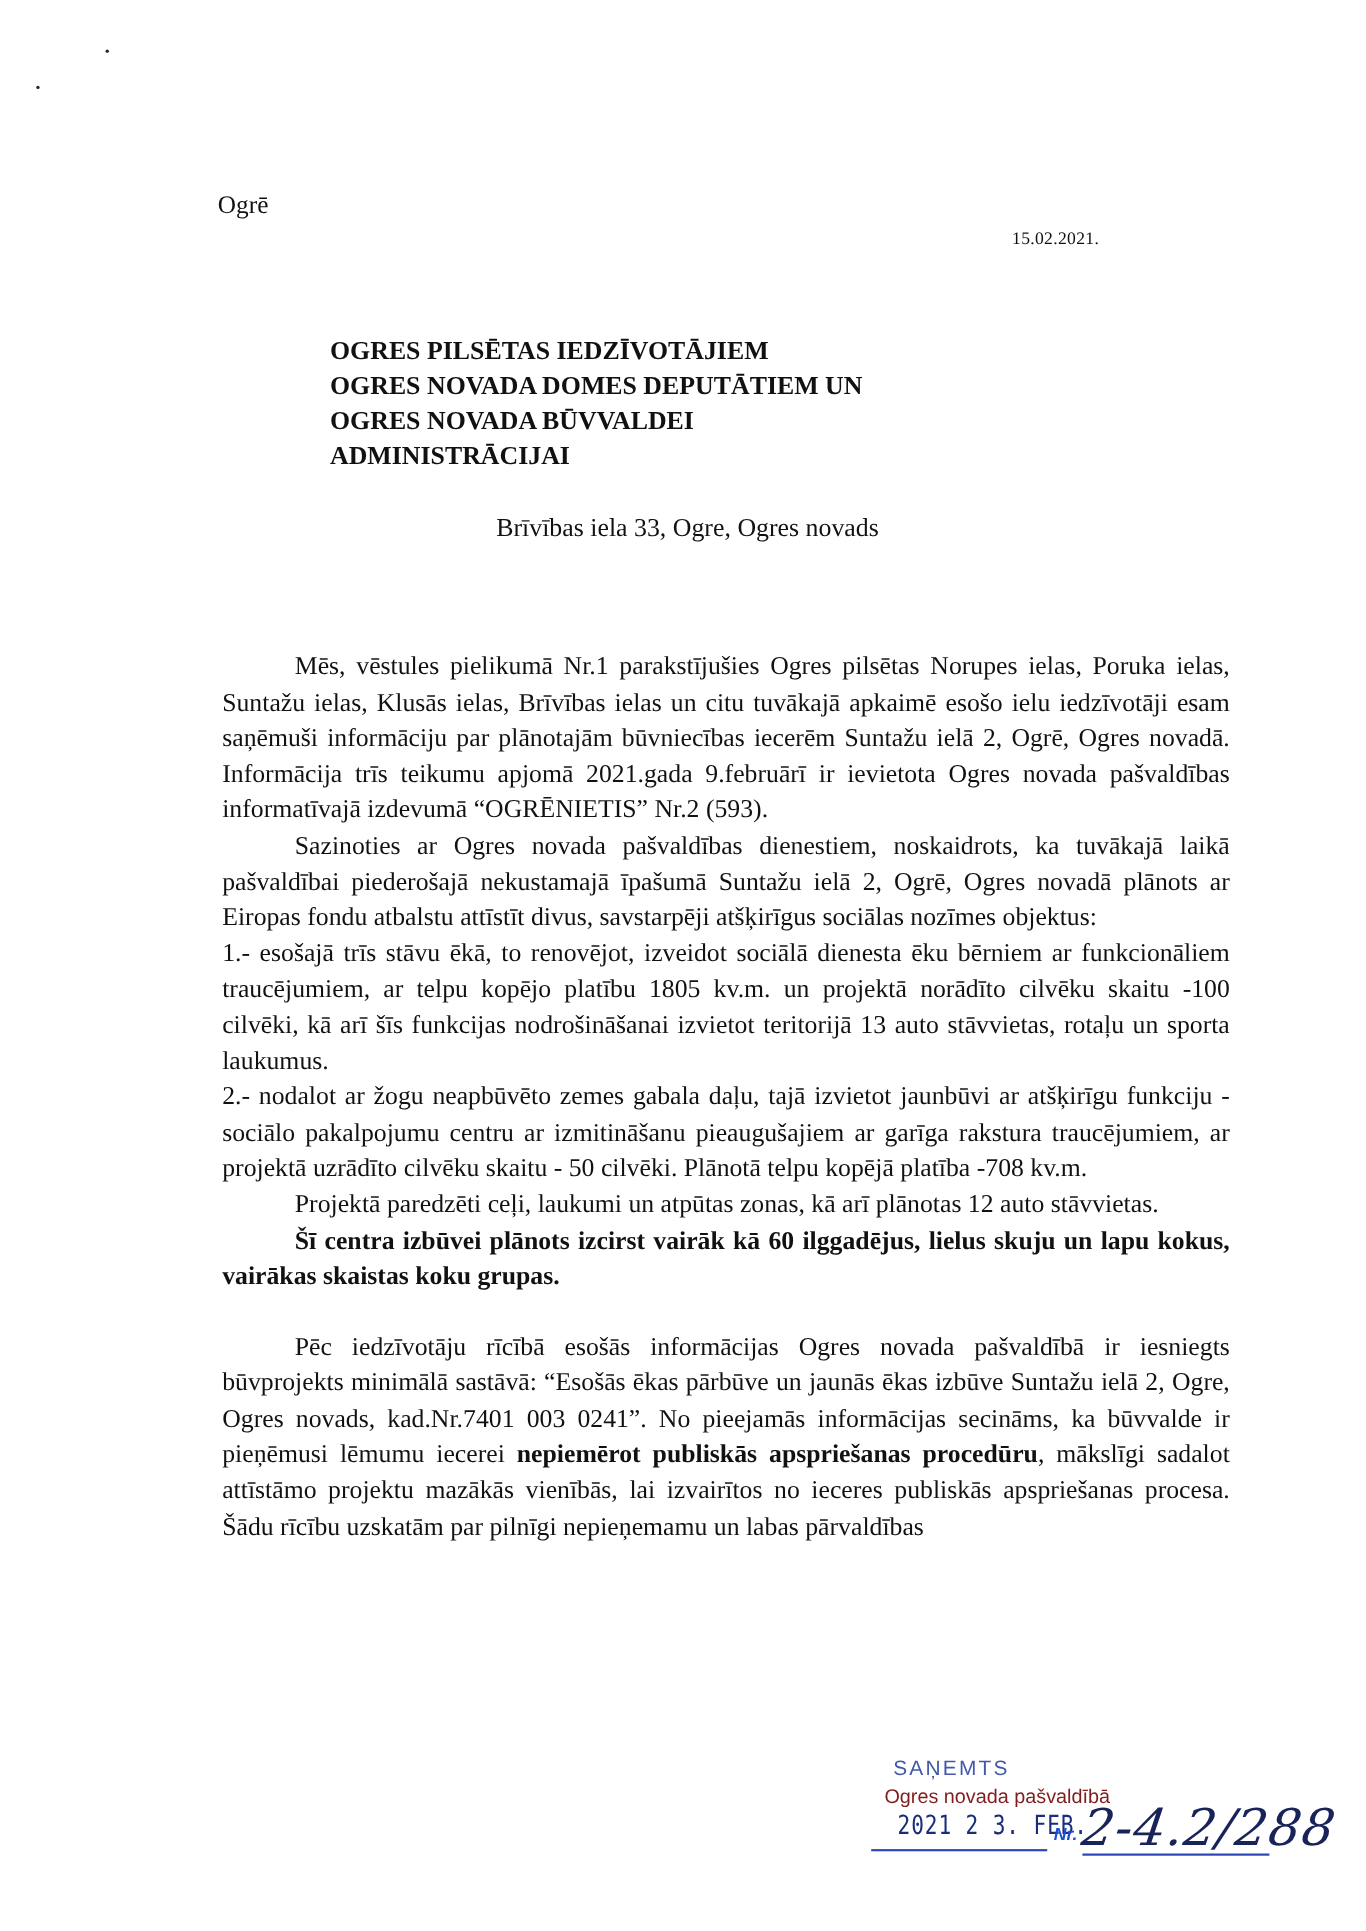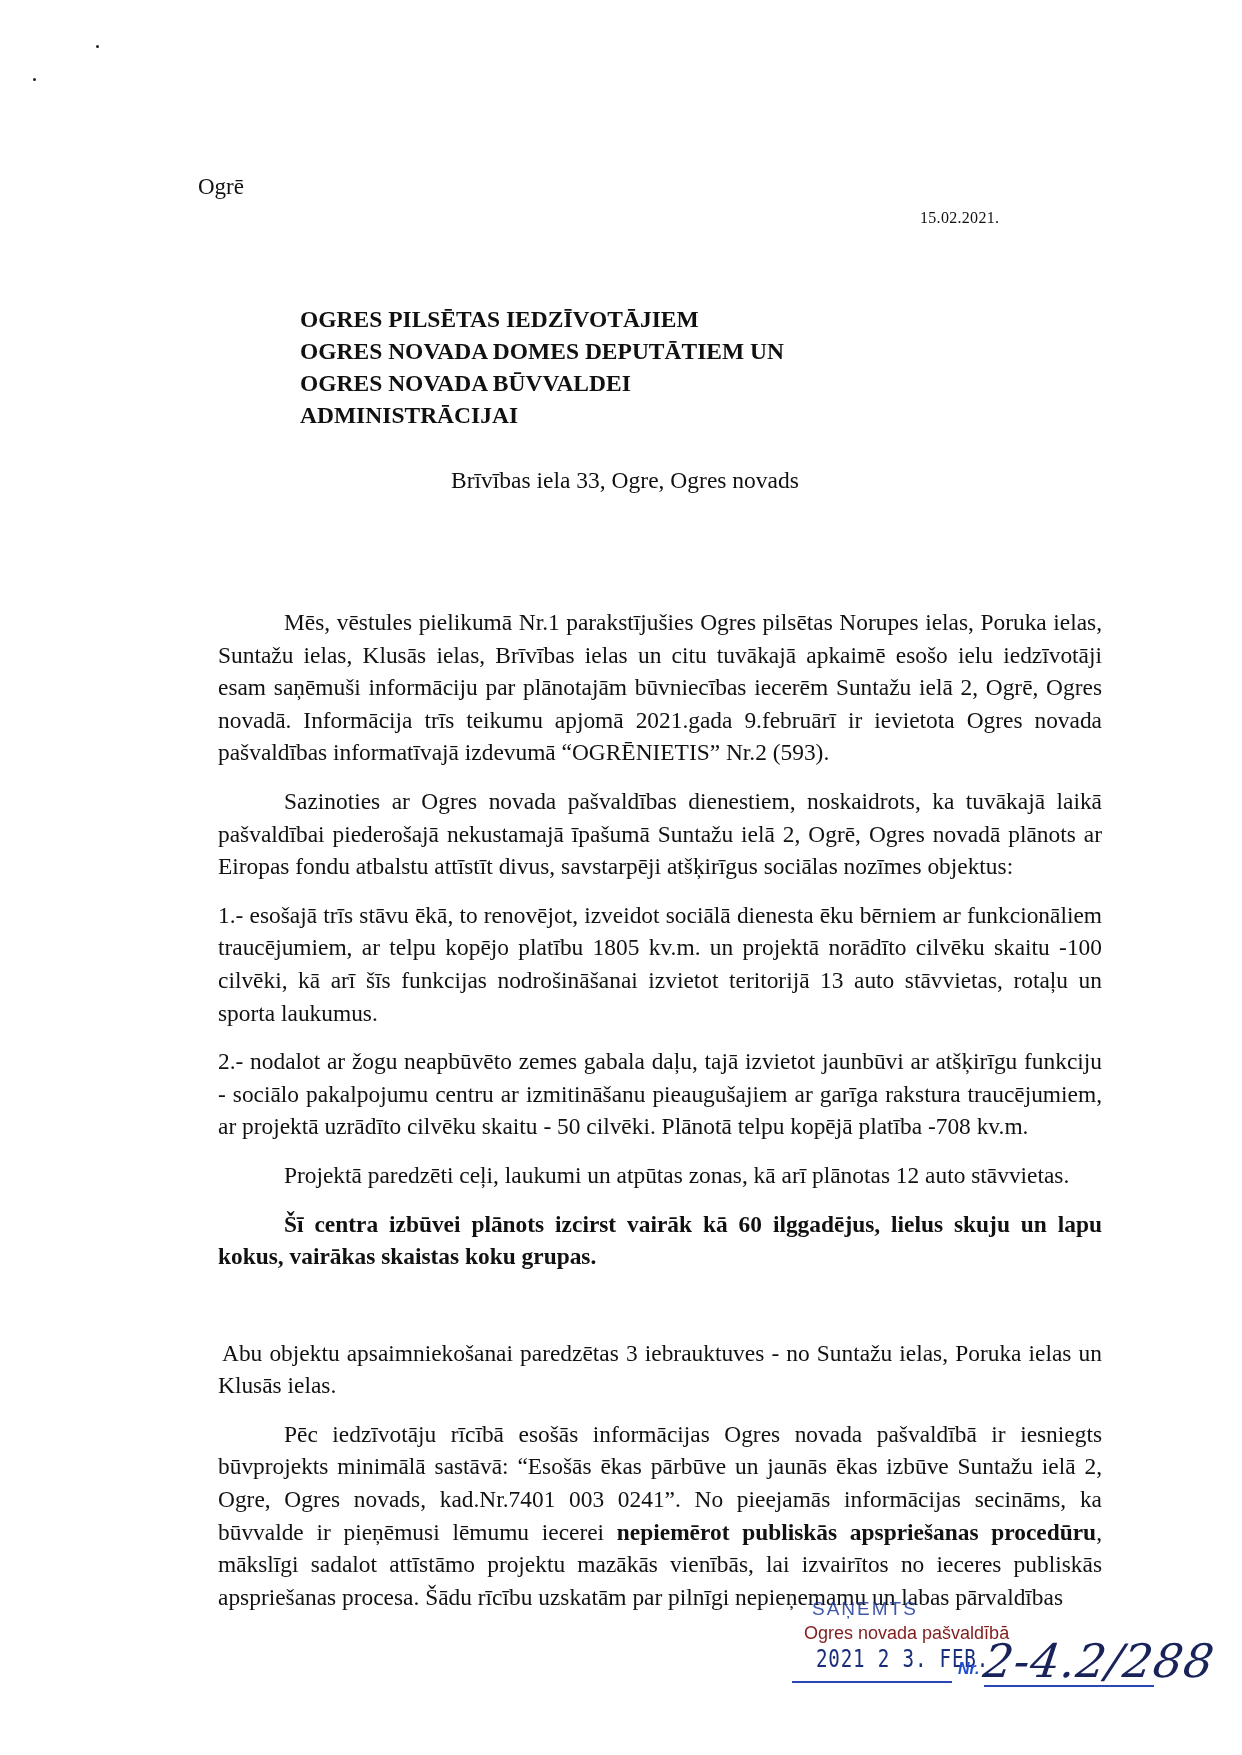--- a/index.html
+++ b/index.html
@@ -7,21 +7,21 @@
            font-family: "Liberation Serif", "DejaVu Serif", serif; color: #111; }
     .speck { position: absolute; width: 3px; height: 3px; border-radius: 50%; background: #222; }
     .place { position: absolute; left: 198px; top: 174px; font-size: 23px; }
     .date { position: absolute; left: 920px; top: 209px; font-size: 16px; letter-spacing: 0.3px; }
     .addressee { position: absolute; left: 300px; top: 303px; width: 650px; 
                  font-weight: bold; font-size: 23.5px; line-height: 32px; }
     .addressee div { white-space: nowrap; }
     .address { position: absolute; left: 300px; top: 467px; width: 650px; text-align: center; font-size: 23.5px; }
     .body { position: absolute; left: 202px; top: 590px; width: 916px; font-size: 23.4px; line-height: 32.6px;
             text-align: justify; }
-    .body p { margin: 16px; }
+    .body p { margin: 0; }
     .indent { text-indent: 66px; }
     .bold { font-weight: bold; }
     .gap { height: 32px; }
     .stamp { position: absolute; left: 792px; top: 1598px; width: 380px; height: 130px; color: #1d3aa8;
              font-family: "Liberation Sans", "DejaVu Sans", sans-serif; }
     .stamp-head { position: absolute; left: 20px; top: 0; font-size: 19px; font-weight: normal; color: #203a9c;
                   letter-spacing: 2px; opacity: 0.85; }
     .stamp-org { position: absolute; left: 12px; top: 25px; font-size: 18px; color: #7f1d1d; white-space: nowrap; }
     .stamp-date { position: absolute; left: 24px; top: 47px; font-size: 24px; color: #1a2d7a; letter-spacing: 1px;
                   transform: scaleX(0.8); transform-origin: left; white-space: nowrap;
@@ -51,21 +51,20 @@
 <div class="address">Brīvības iela 33, Ogre, Ogres novads</div>
 
 <div class="body">
   <p class="indent">Mēs, vēstules pielikumā Nr.1 parakstījušies Ogres pilsētas Norupes ielas, Poruka ielas, Suntažu ielas, Klusās ielas, Brīvības ielas un citu tuvākajā apkaimē esošo ielu iedzīvotāji esam saņēmuši informāciju par plānotajām būvniecības iecerēm Suntažu ielā 2, Ogrē, Ogres novadā. Informācija trīs teikumu apjomā 2021.gada 9.februārī ir ievietota Ogres novada pašvaldības informatīvajā izdevumā “OGRĒNIETIS” Nr.2 (593).</p>
   <p class="indent">Sazinoties ar Ogres novada pašvaldības dienestiem, noskaidrots, ka tuvākajā laikā pašvaldībai piederošajā nekustamajā īpašumā Suntažu ielā 2, Ogrē, Ogres novadā plānots ar Eiropas fondu atbalstu attīstīt divus, savstarpēji atšķirīgus sociālas nozīmes objektus:</p>
   <p>1.- esošajā trīs stāvu ēkā, to renovējot, izveidot sociālā dienesta ēku bērniem ar funkcionāliem traucējumiem, ar telpu kopējo platību 1805 kv.m. un projektā norādīto cilvēku skaitu -100 cilvēki, kā arī  šīs funkcijas nodrošināšanai izvietot teritorijā 13 auto stāvvietas, rotaļu un sporta laukumus.</p>
   <p>2.- nodalot ar žogu neapbūvēto zemes gabala daļu, tajā izvietot jaunbūvi ar atšķirīgu funkciju - sociālo pakalpojumu centru ar izmitināšanu pieaugušajiem ar garīga rakstura traucējumiem, ar projektā uzrādīto cilvēku skaitu - 50 cilvēki. Plānotā  telpu kopējā platība -708 kv.m.</p>
   <p class="indent">Projektā paredzēti ceļi, laukumi un atpūtas zonas, kā arī plānotas 12 auto stāvvietas.</p>
   <p class="indent bold">Šī centra izbūvei plānots izcirst vairāk kā 60 ilggadējus, lielus skuju un lapu kokus, vairākas skaistas koku grupas.</p>
   <div class="gap"></div>
-  <p style="text-indent:4px;">Abu objektu apsaimniekošanai paredzētas 3 iebrauktuves  - no Suntažu ielas, Poruka ielas un Klusās ielas.</p>
   <p class="indent"><span>Pēc iedzīvotāju rīcībā esošās informācijas Ogres novada pašvaldībā ir iesniegts būvprojekts minimālā sastāvā: “Esošās ēkas pārbūve un jaunās ēkas izbūve Suntažu ielā 2, Ogre, Ogres novads, kad.Nr.7401 003 0241”. No pieejamās informācijas secināms, ka būvvalde ir pieņēmusi lēmumu iecerei </span><span class="bold">nepiemērot publiskās apspriešanas procedūru</span><span>, mākslīgi sadalot attīstāmo projektu mazākās vienībās, lai izvairītos no ieceres publiskās apspriešanas procesa. Šādu rīcību uzskatām par pilnīgi nepieņemamu un labas pārvaldības</span></p>
 </div>
 
 <div class="stamp">
   <div class="stamp-head">SAŅEMTS</div>
   <div class="stamp-org">Ogres novada pašvaldībā</div>
   <div class="stamp-date">2021 2 3. FEB.</div>
   <div class="stamp-line"></div>
   <div class="stamp-nr-label">Nr.</div>
   <div class="stamp-nr">2-4.2/288</div>

